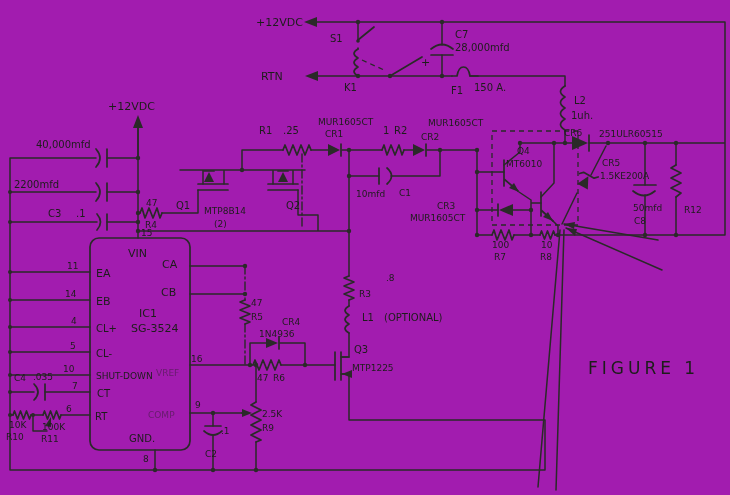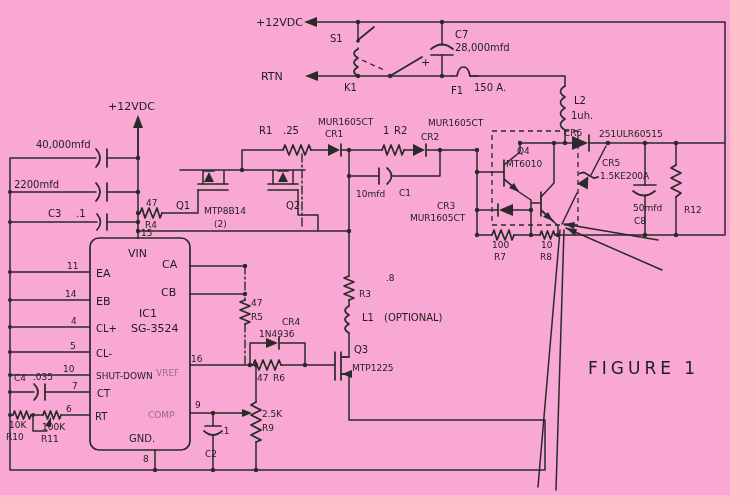--- a/index.html
+++ b/index.html
@@ -1,16 +1,16 @@
 <!DOCTYPE html>
 <html><head>
 <meta charset="utf-8">
 <style>
   html,body{margin:0;padding:0;background:#d8d8d4;}
-  #page{position:relative;width:730px;height:495px;background:#f9a8d4;overflow:hidden;
+  #page{position:relative;width:730px;height:495px;background:#a21caf;overflow:hidden;
         font-family:"DejaVu Sans",sans-serif;text-align:center;}
   svg{position:absolute;left:0;top:0;}
   .w{fill:none;stroke:#2a2a28;stroke-width:1.5;stroke-linecap:round;stroke-linejoin:round;}
   .wd{fill:none;stroke:#2a2a28;stroke-width:1.4;stroke-linecap:round;stroke-dasharray:8 3 2 3;}
   .dsh{fill:none;stroke:#2a2a28;stroke-width:1.3;stroke-dasharray:5 4;}
   .sym{fill:none;stroke:#2a2a28;stroke-width:1.7;stroke-linecap:round;stroke-linejoin:round;}
   .fil{fill:#2a2a28;stroke:none;}
   text{fill:#1d1d1b;}
   .t10{font-size:10px;} .t9{font-size:9px;} .t11{font-size:11px;}
   .faint{opacity:.45;}

